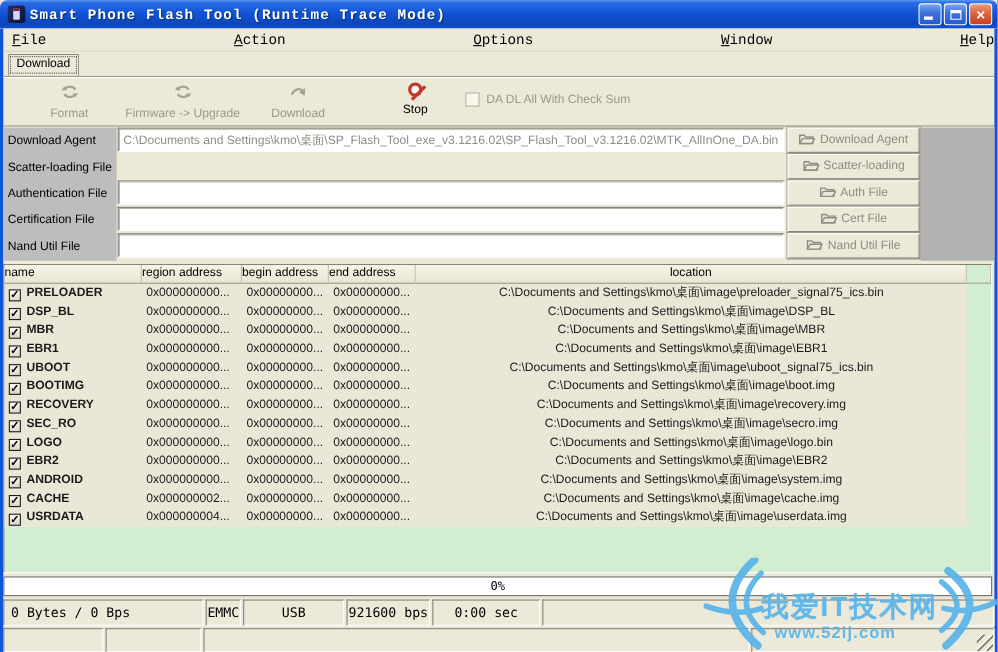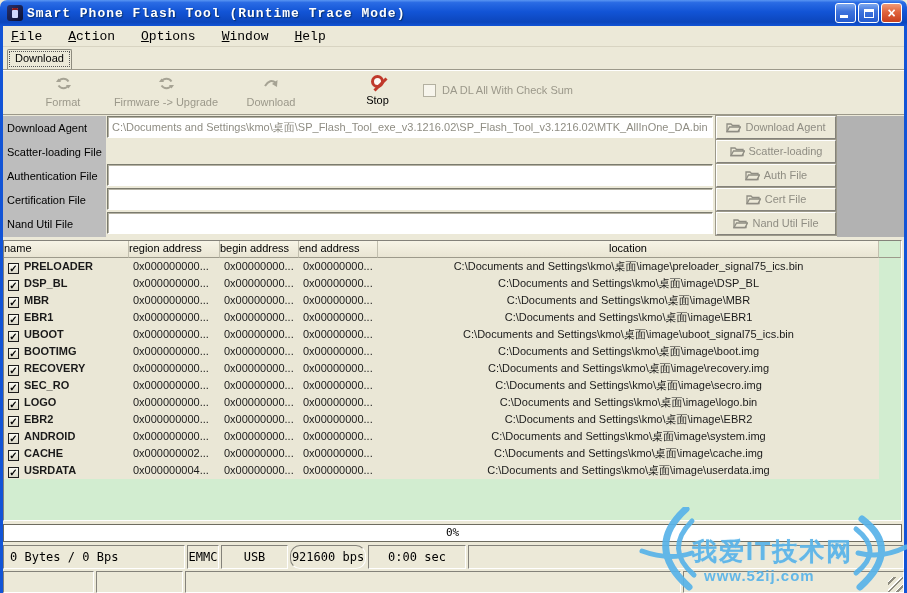--- a/index.html
+++ b/index.html
@@ -24,21 +24,21 @@
   .glyph-min{position:absolute;left:4px;bottom:4px;width:8px;height:3px;background:#fff;}
   .glyph-max{position:absolute;left:5px;top:5px;width:10px;height:9px;border:1px solid #fff;border-top:3px solid #fff;}
   .glyph-close{position:absolute;left:0;top:0;width:100%;height:100%;color:#fff;font-weight:bold;
     font-size:14px;line-height:18px;text-align:center;}
   
   .frame{position:absolute;top:26px;left:0;right:0;bottom:0;background:#ece9d8;
     border-left:3px solid #1254d6;border-right:3px solid #1254d6;}
   
   .menubar{position:absolute;top:0;left:0;right:0;height:21px;padding-left:8px;
     font-family:"Liberation Mono","DejaVu Sans Mono",monospace;font-size:13px;
-    display:flex;align-items:center;gap:26px;border-bottom:1px solid #d8d4c2;}
+    display:flex;align-items:center;gap:0;border-bottom:1px solid #d8d4c2;justify-content:space-between;}
   .menu-item{cursor:default;white-space:nowrap;}
   .hot{text-decoration:underline;}
   
   .tabrow{position:absolute;top:21px;left:0;right:0;height:22px;}
   .tab{position:absolute;left:4px;top:2px;height:20px;padding:2px 7px 0 7px;background:#ece9d8;
     border:1px solid #8d8b7e;border-bottom:none;border-radius:2px 2px 0 0;
     outline:1px dotted #555;outline-offset:-3px;}
   
   .toolbar{position:absolute;top:43px;left:0;right:0;height:46px;border-top:1px solid #9c998a;
     box-shadow:inset 0 1px 0 #fff;border-bottom:1px solid #9c998a;}
@@ -347,22 +347,22 @@
         </div>
     </div>
 
     <div class="progress">
       <span>0%</span>
     </div>
 
     <div class="statusrow srow1">
       <div class="panel left" style="width:182px;">0 Bytes / 0 Bps</div>
       <div class="panel" style="width:32px;">EMMC</div>
-      <div class="panel" style="width:67px;">USB</div>
-      <div class="panel" style="width:76px;border-radius:10px;">921600 bps</div>
+      <div class="panel" style="width:92px;">USB</div>
+      <div class="panel" style="width:76px;">921600 bps</div>
       <div class="panel" style="width:98px;">0:00 sec</div>
       <div class="panel" style="flex:1;"></div>
     </div>
 
     <div class="statusrow srow2">
       <div class="panel" style="width:91px;"></div>
       <div class="panel" style="width:87px;"></div>
       <div class="panel" style="width:496px;"></div>
       <div class="panel" style="flex:1;position:relative;">
         <span class="grip"></span>

